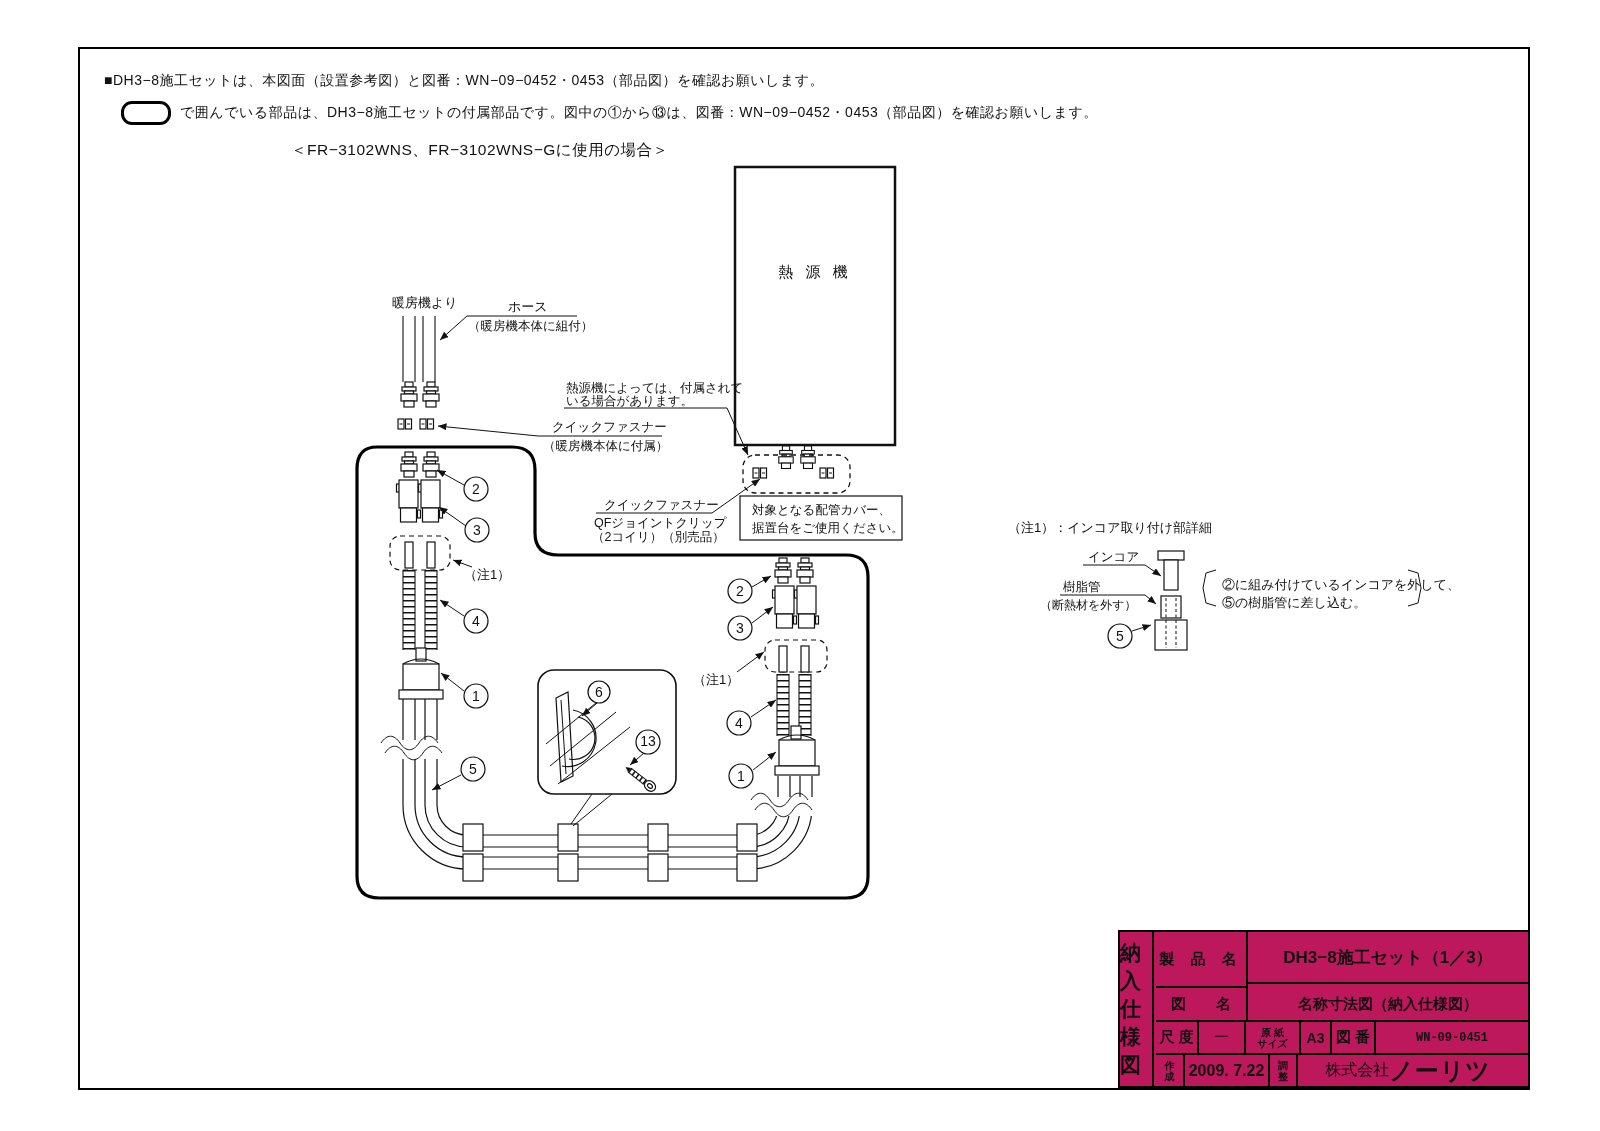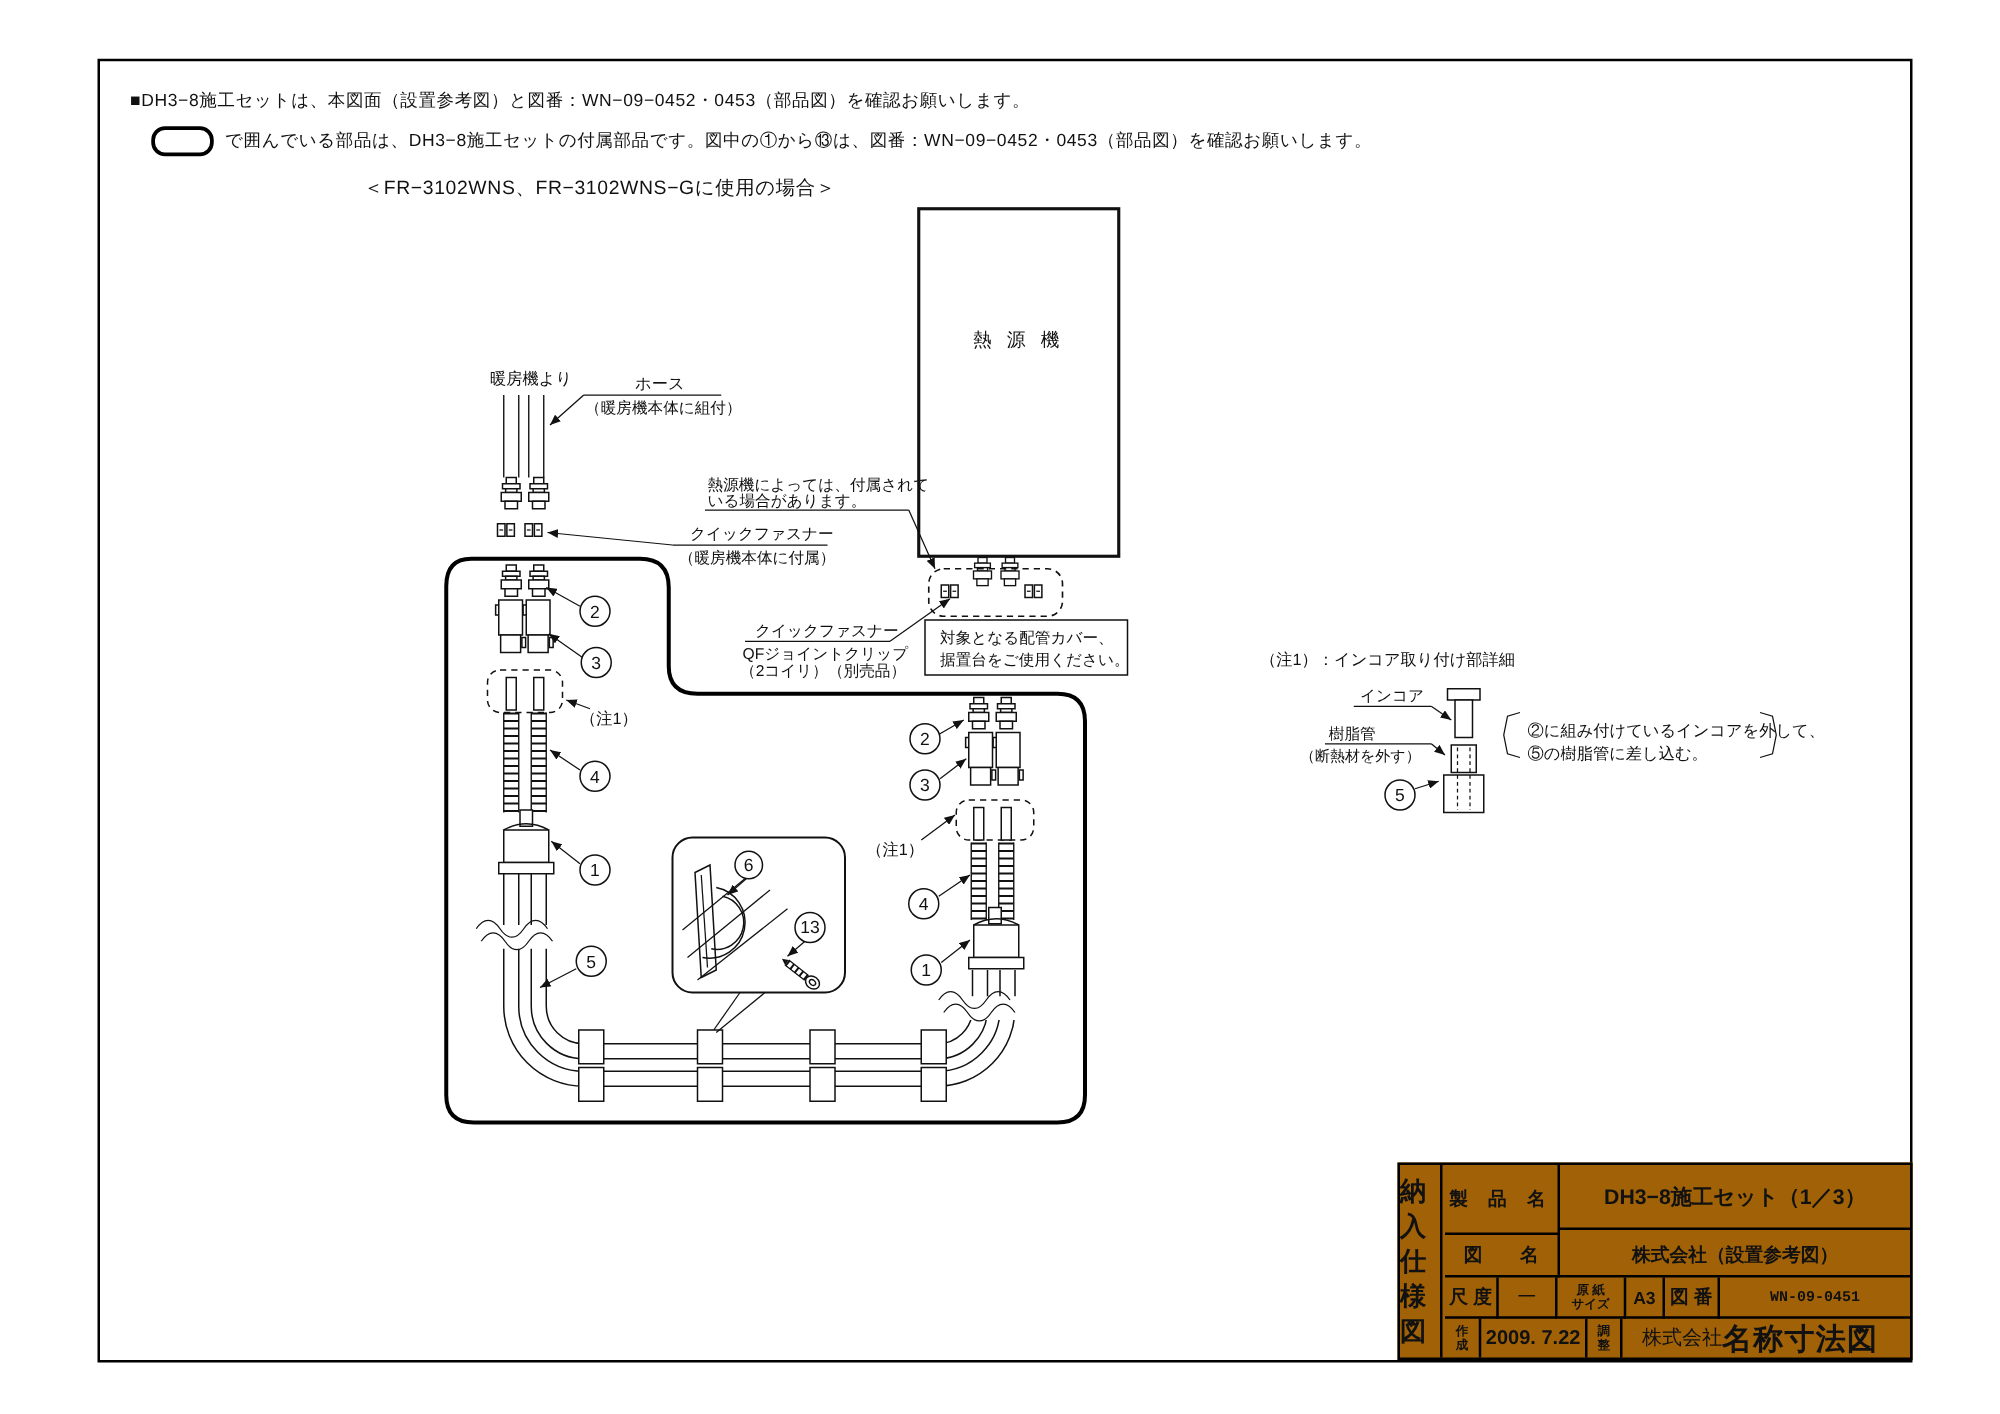--- a/index.html
+++ b/index.html
@@ -12,21 +12,21 @@
   .enclosure-marker{display:inline-block;width:44px;height:18px;border:3px solid #000;border-radius:11px;margin-right:9px;}
   #usage-line{left:291px;top:140px;font-size:15.5px;letter-spacing:0.5px;}
   svg text{font-family:"Liberation Sans",sans-serif;fill:#111;}
   .t13{font-size:13px;}.t125{font-size:12.5px;}.t12{font-size:12px;}
   .pn{font-size:14px;text-anchor:middle;}
   .ln{stroke:#111;stroke-width:1.1;fill:none;}
   .ld{stroke:#111;stroke-width:1;fill:none;}
   .sh{stroke:#111;stroke-width:1.2;fill:#fff;}
   .shn{stroke:#111;stroke-width:1.2;fill:none;}
   
-  #title-block{left:1118px;top:930px;width:412px;height:158px;border:2px solid #000;box-sizing:border-box;background:#a16207;}
+  #title-block{left:1118px;top:930px;width:412px;height:158px;border:2px solid #000;box-sizing:border-box;background:#be185d;}
   #title-block .cell{position:absolute;box-sizing:border-box;display:flex;align-items:center;justify-content:center;}
   .br{border-right:2px solid #000;}
   .bb{border-bottom:2px solid #000;}
   #tb-side{left:0;top:0;width:34px;height:154px;flex-direction:column;justify-content:space-evenly;font-size:21px;font-weight:600;}
   .lbl{font-weight:700;font-size:15px;letter-spacing:6px;text-align:right;}
   .lbl2{font-weight:700;font-size:15px;}
   .small2{font-size:10px;line-height:11px;font-weight:700;text-align:center;}
   #tb-company{justify-content:flex-end;padding-right:10px;}
   #tb-company .pfx{font-weight:400;font-size:16px;}
   #tb-company .nm{font-weight:800;font-size:24px;letter-spacing:1px;}
@@ -278,36 +278,36 @@
     <text x="1222" y="589" class="t13">②に組み付けているインコアを外して、</text>
     <text x="1222" y="607" class="t13">⑤の樹脂管に差し込む。</text>
   </g>
 </svg>
 
 <div id="title-block" class="abs">
   <div id="tb-side" class="cell br" style="display:flex;">納入仕様図</div>
   <div class="cell br bb lbl" style="left:36px;top:0;width:92px;height:56px;">製 品 名</div>
   <div class="cell bb" style="left:128px;top:0;width:280px;height:52px;font-size:17px;font-weight:700;">DH3−8施工セット（1／3）</div>
   <div class="cell br bb lbl2" style="left:36px;top:56px;width:92px;height:34px;">図　　名</div>
-  <div class="cell bb" style="left:128px;top:56px;width:280px;height:34px;font-size:15px;font-weight:700;">株式会社（設置参考図）</div>
+  <div class="cell bb" style="left:128px;top:56px;width:280px;height:34px;font-size:15px;font-weight:700;">名称寸法図（納入仕様図）</div>
   <div class="cell br bb lbl2" style="left:36px;top:90px;width:43px;height:33px;">尺 度</div>
   <div class="cell br bb" style="left:79px;top:90px;width:47px;height:33px;font-size:15px;">一</div>
   <div class="cell br bb small2" style="left:126px;top:90px;width:55px;height:33px;flex-direction:column;">
     <span>原 紙</span>
     <span>サイズ</span>
   </div>
   <div class="cell br bb" style="left:181px;top:90px;width:31px;height:33px;font-size:14px;font-weight:700;">A3</div>
   <div class="cell br bb lbl2" style="left:212px;top:90px;width:44px;height:33px;">図 番</div>
   <div class="cell bb" style="left:256px;top:90px;width:152px;height:33px;font-size:12px;font-weight:700;font-family:Liberation Mono, monospace;">WN-09-0451</div>
   <div class="cell br small2" style="left:36px;top:123px;width:29px;height:31px;flex-direction:column;">
     <span>作</span>
     <span>成</span>
   </div>
   <div class="cell br" style="left:65px;top:123px;width:85px;height:31px;font-size:16px;font-weight:700;">2009. 7.22</div>
   <div class="cell br small2" style="left:150px;top:123px;width:28px;height:31px;flex-direction:column;">
     <span>調</span>
     <span>整</span>
   </div>
   <div id="tb-company" class="cell" style="left:178px;top:123px;width:230px;height:31px;">
     <span class="pfx">株式会社</span>
-    <span class="nm">名称寸法図</span>
+    <span class="nm">ノーリツ</span>
   </div>
 </div>
 
 </body></html>

